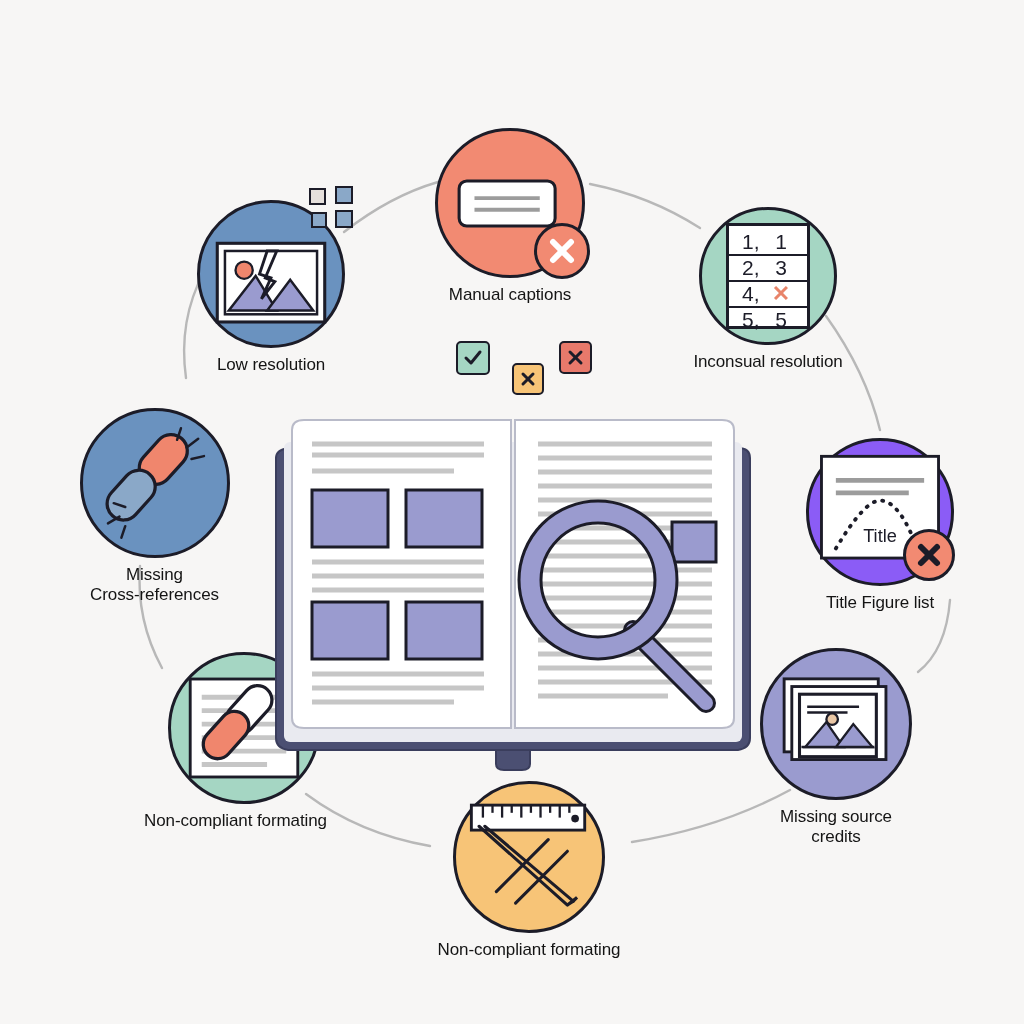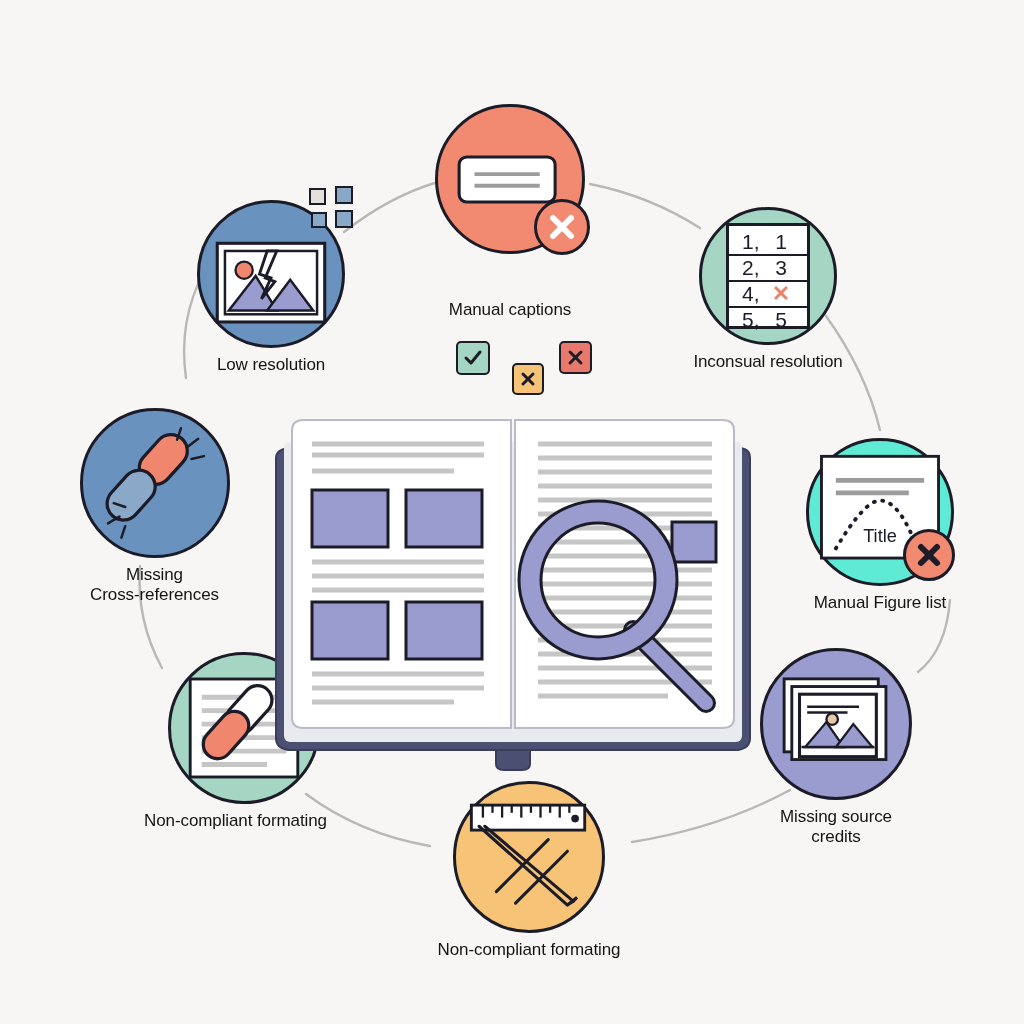--- a/index.html
+++ b/index.html
@@ -106,21 +106,21 @@
       <path d="M590 184 Q 650 196 700 228"></path>
       <path d="M826 316 Q 866 372 880 430"></path>
       <path d="M950 600 Q 946 650 918 672"></path>
       <path d="M790 790 Q 720 828 632 842"></path>
       <path d="M430 846 Q 360 834 306 794"></path>
       <path d="M162 668 Q 136 620 140 566"></path>
       <path d="M186 378 Q 178 320 204 272"></path>
     </g>
   </svg>
 
-  <div class="node" style="left:432px; top:104px; width:156px;gap:39px;">
+  <div class="node" style="left:432px; top:128px; width:156px;">
     <div class="node-circle" style="width:150px; height:150px; background:#f28a72;">
       <svg width="150" height="150" viewBox="0 0 150 150">
         <rect x="22" y="52" width="100" height="47" rx="8" fill="#ffffff" stroke="#1c1c28" stroke-width="3.2"></rect>
         <line x1="38" y1="70" x2="106" y2="70" stroke="#9c9c9c" stroke-width="4"></line>
         <line x1="38" y1="82" x2="106" y2="82" stroke="#9c9c9c" stroke-width="4"></line>
       </svg>
       <div class="badge-x" style="width:56px; height:56px; right:-8px; bottom:-4px; background:#f28a72;">
         <svg width="34" height="34" viewBox="0 0 34 34">
           <line x1="8" y1="8" x2="26" y2="26" stroke="#ffffff" stroke-width="6" stroke-linecap="round"></line>
           <line x1="26" y1="8" x2="8" y2="26" stroke="#ffffff" stroke-width="6" stroke-linecap="round"></line>
@@ -148,36 +148,36 @@
         <div class="num-row">
           <span class="num-a">5,</span>
           <span class="num-b">5</span>
         </div>
       </div>
     </div>
     <div class="node-label">Inconsual resolution</div>
   </div>
 
   <div class="node" style="left:800px; top:438px; width:160px;">
-    <div class="node-circle" style="width:148px; height:148px; background:#5eead4;">
+    <div class="node-circle" style="width:148px; height:148px; background:#8b5cf6;">
       <svg width="148" height="148" viewBox="0 0 148 148">
         <rect x="13" y="16" width="122" height="106" fill="#ffffff" stroke="#1c1c28" stroke-width="3"></rect>
         <line x1="28" y1="41" x2="120" y2="41" stroke="#9c9c9c" stroke-width="5"></line>
         <line x1="28" y1="54" x2="104" y2="54" stroke="#9c9c9c" stroke-width="5"></line>
         <path d="M28 112 Q 58 62 74 62 Q 94 62 112 110" fill="none" stroke="#1c1c28" stroke-width="4" stroke-linecap="round" stroke-dasharray="1 8"></path>
         <text x="74" y="105" font-family="Liberation Sans, sans-serif" font-size="19" fill="#1c1c28" text-anchor="middle">Title</text>
       </svg>
       <div class="badge-x" style="width:52px; height:52px; right:-4px; bottom:2px; background:#f28a72;">
         <svg width="32" height="32" viewBox="0 0 32 32">
           <line x1="8" y1="8" x2="24" y2="24" stroke="#1c1c28" stroke-width="6" stroke-linecap="round"></line>
           <line x1="24" y1="8" x2="8" y2="24" stroke="#1c1c28" stroke-width="6" stroke-linecap="round"></line>
         </svg>
       </div>
     </div>
-    <div class="node-label">Manual Figure list</div>
+    <div class="node-label">Title Figure list</div>
   </div>
 
   <div class="node" style="left:756px; top:648px; width:160px;justify-content:space-between;">
     <div class="node-circle" style="width:152px; height:152px; background:#9a9bcf;">
       <svg width="152" height="152" viewBox="0 0 152 152">
         <rect x="22" y="29" width="98" height="76" fill="#ffffff" stroke="#1c1c28" stroke-width="3"></rect>
         <rect x="30" y="37" width="98" height="76" fill="#ffffff" stroke="#1c1c28" stroke-width="3"></rect>
         <rect x="38" y="45" width="80" height="65" fill="#ffffff" stroke="#1c1c28" stroke-width="3.2"></rect>
         <line x1="46" y1="58" x2="100" y2="58" stroke="#1c1c28" stroke-width="2.6"></line>
         <line x1="46" y1="64" x2="88" y2="64" stroke="#1c1c28" stroke-width="2.6"></line>

